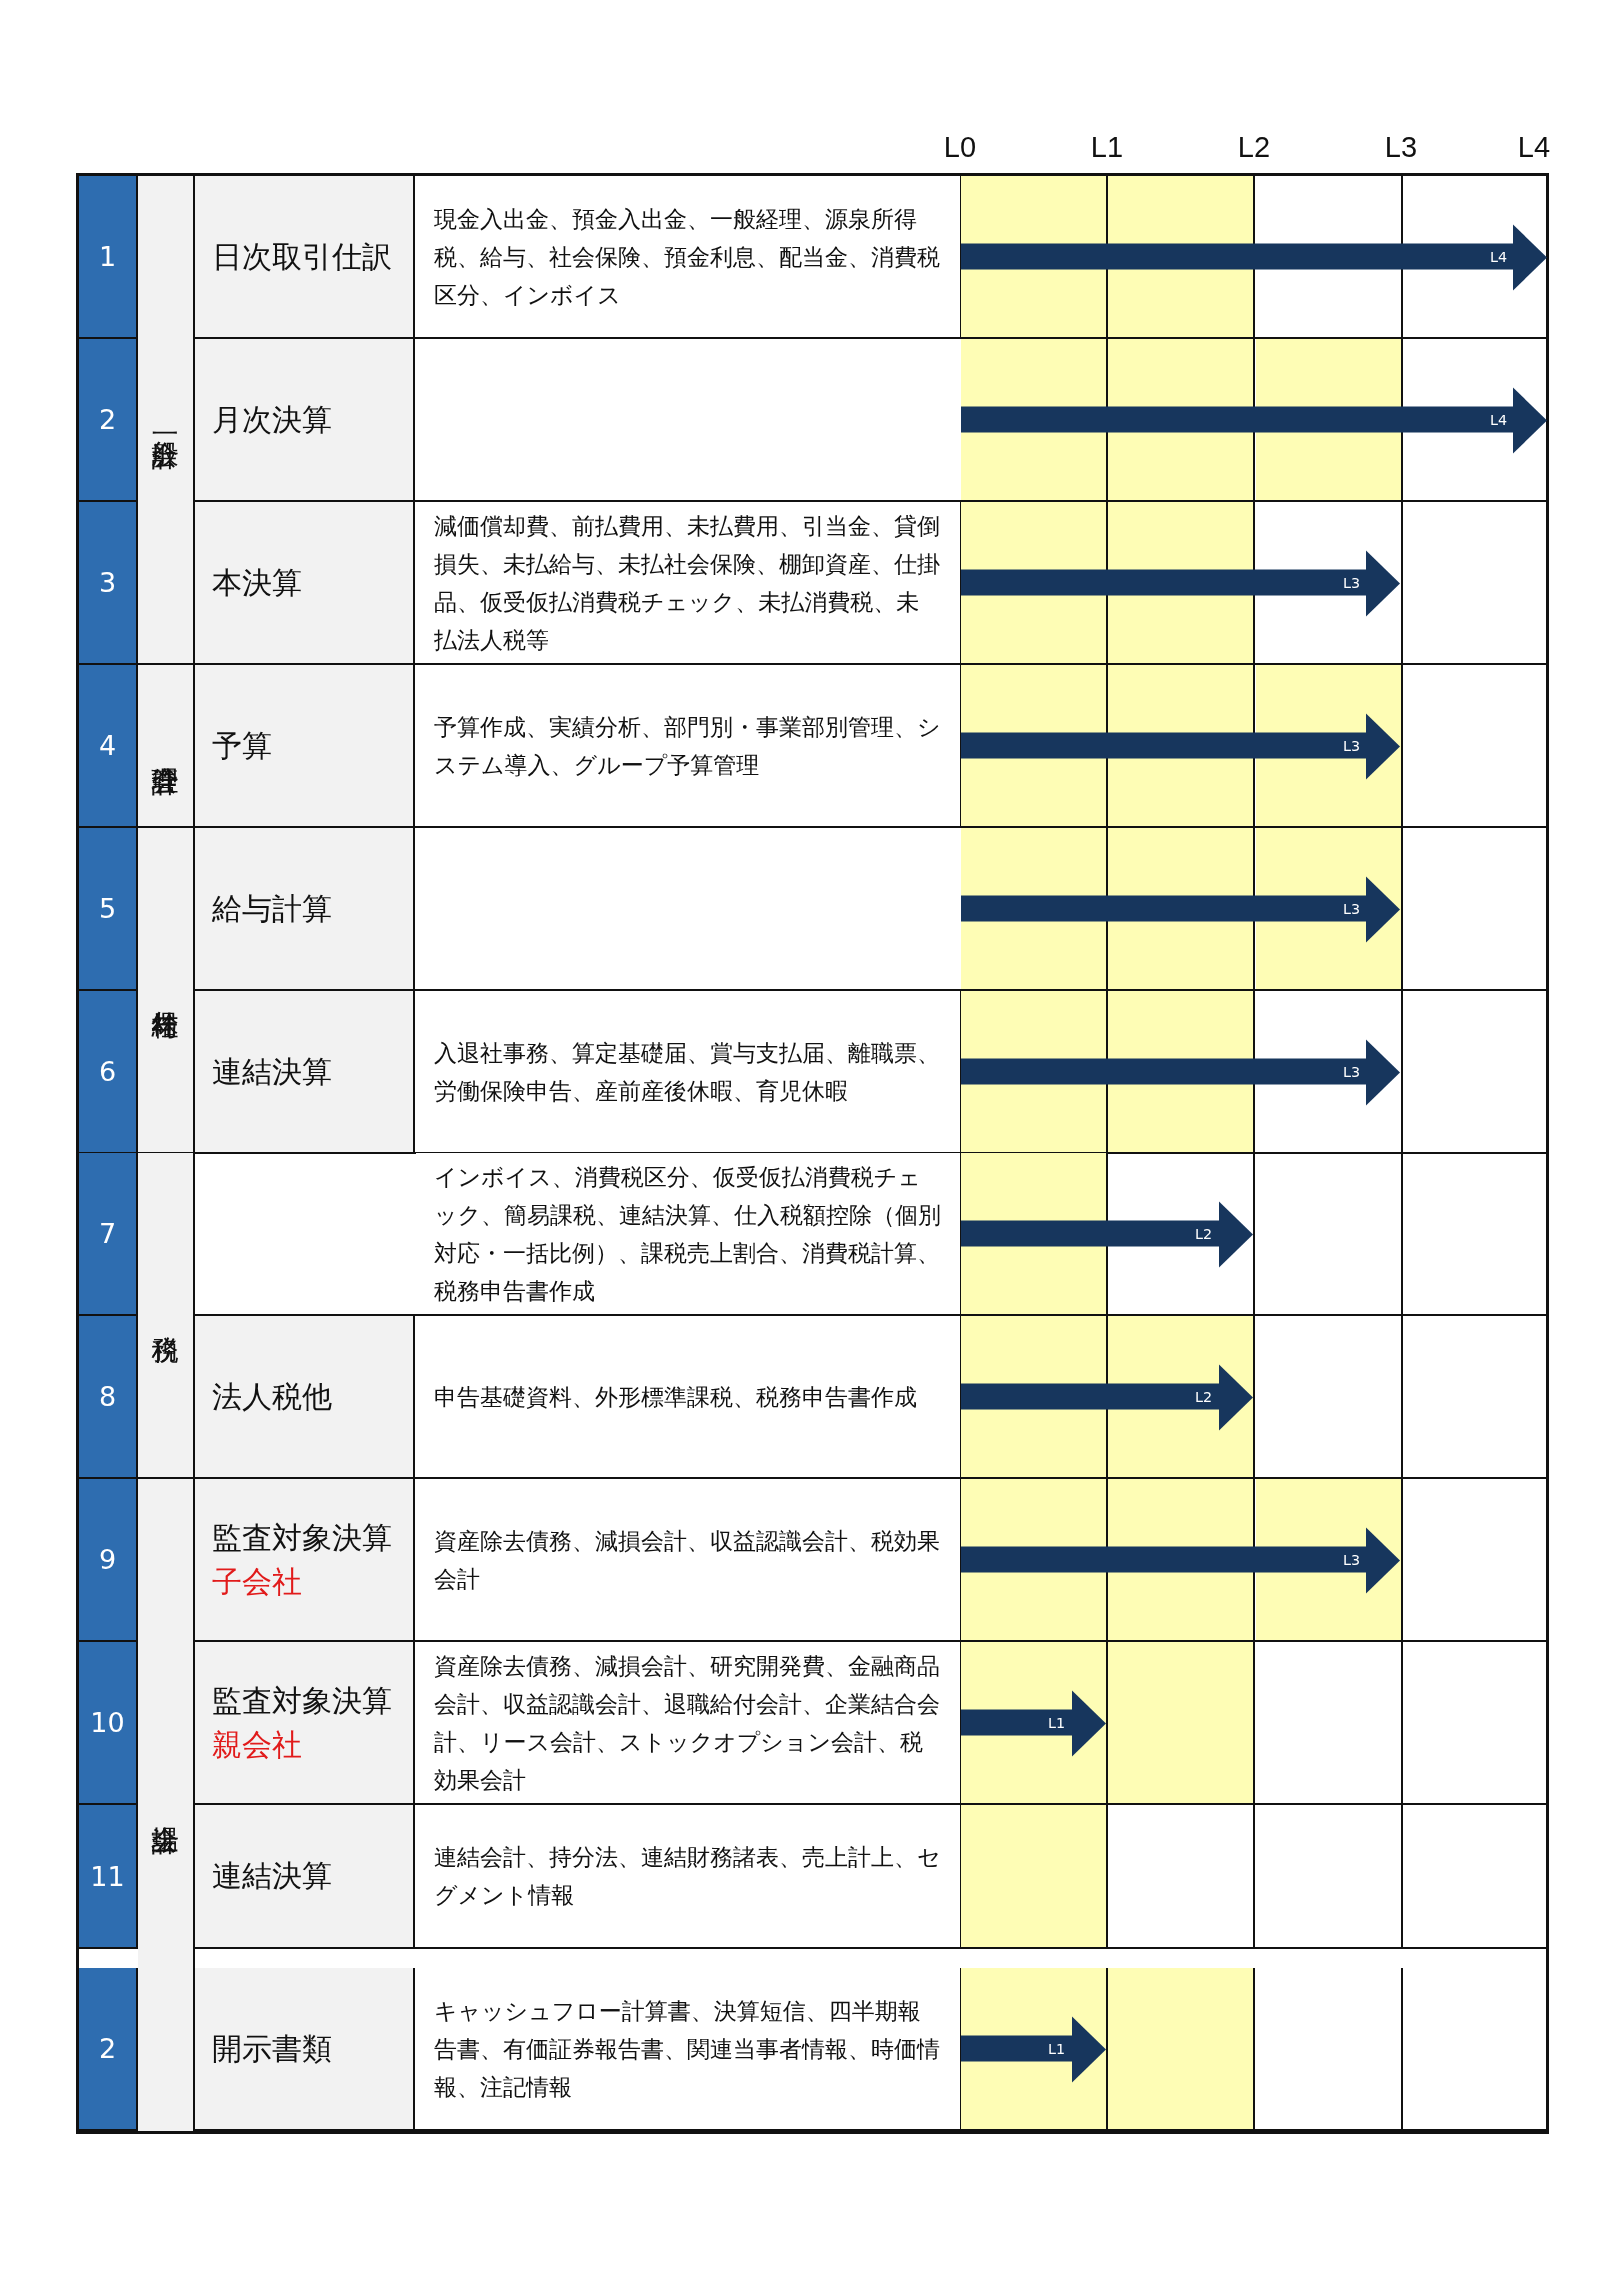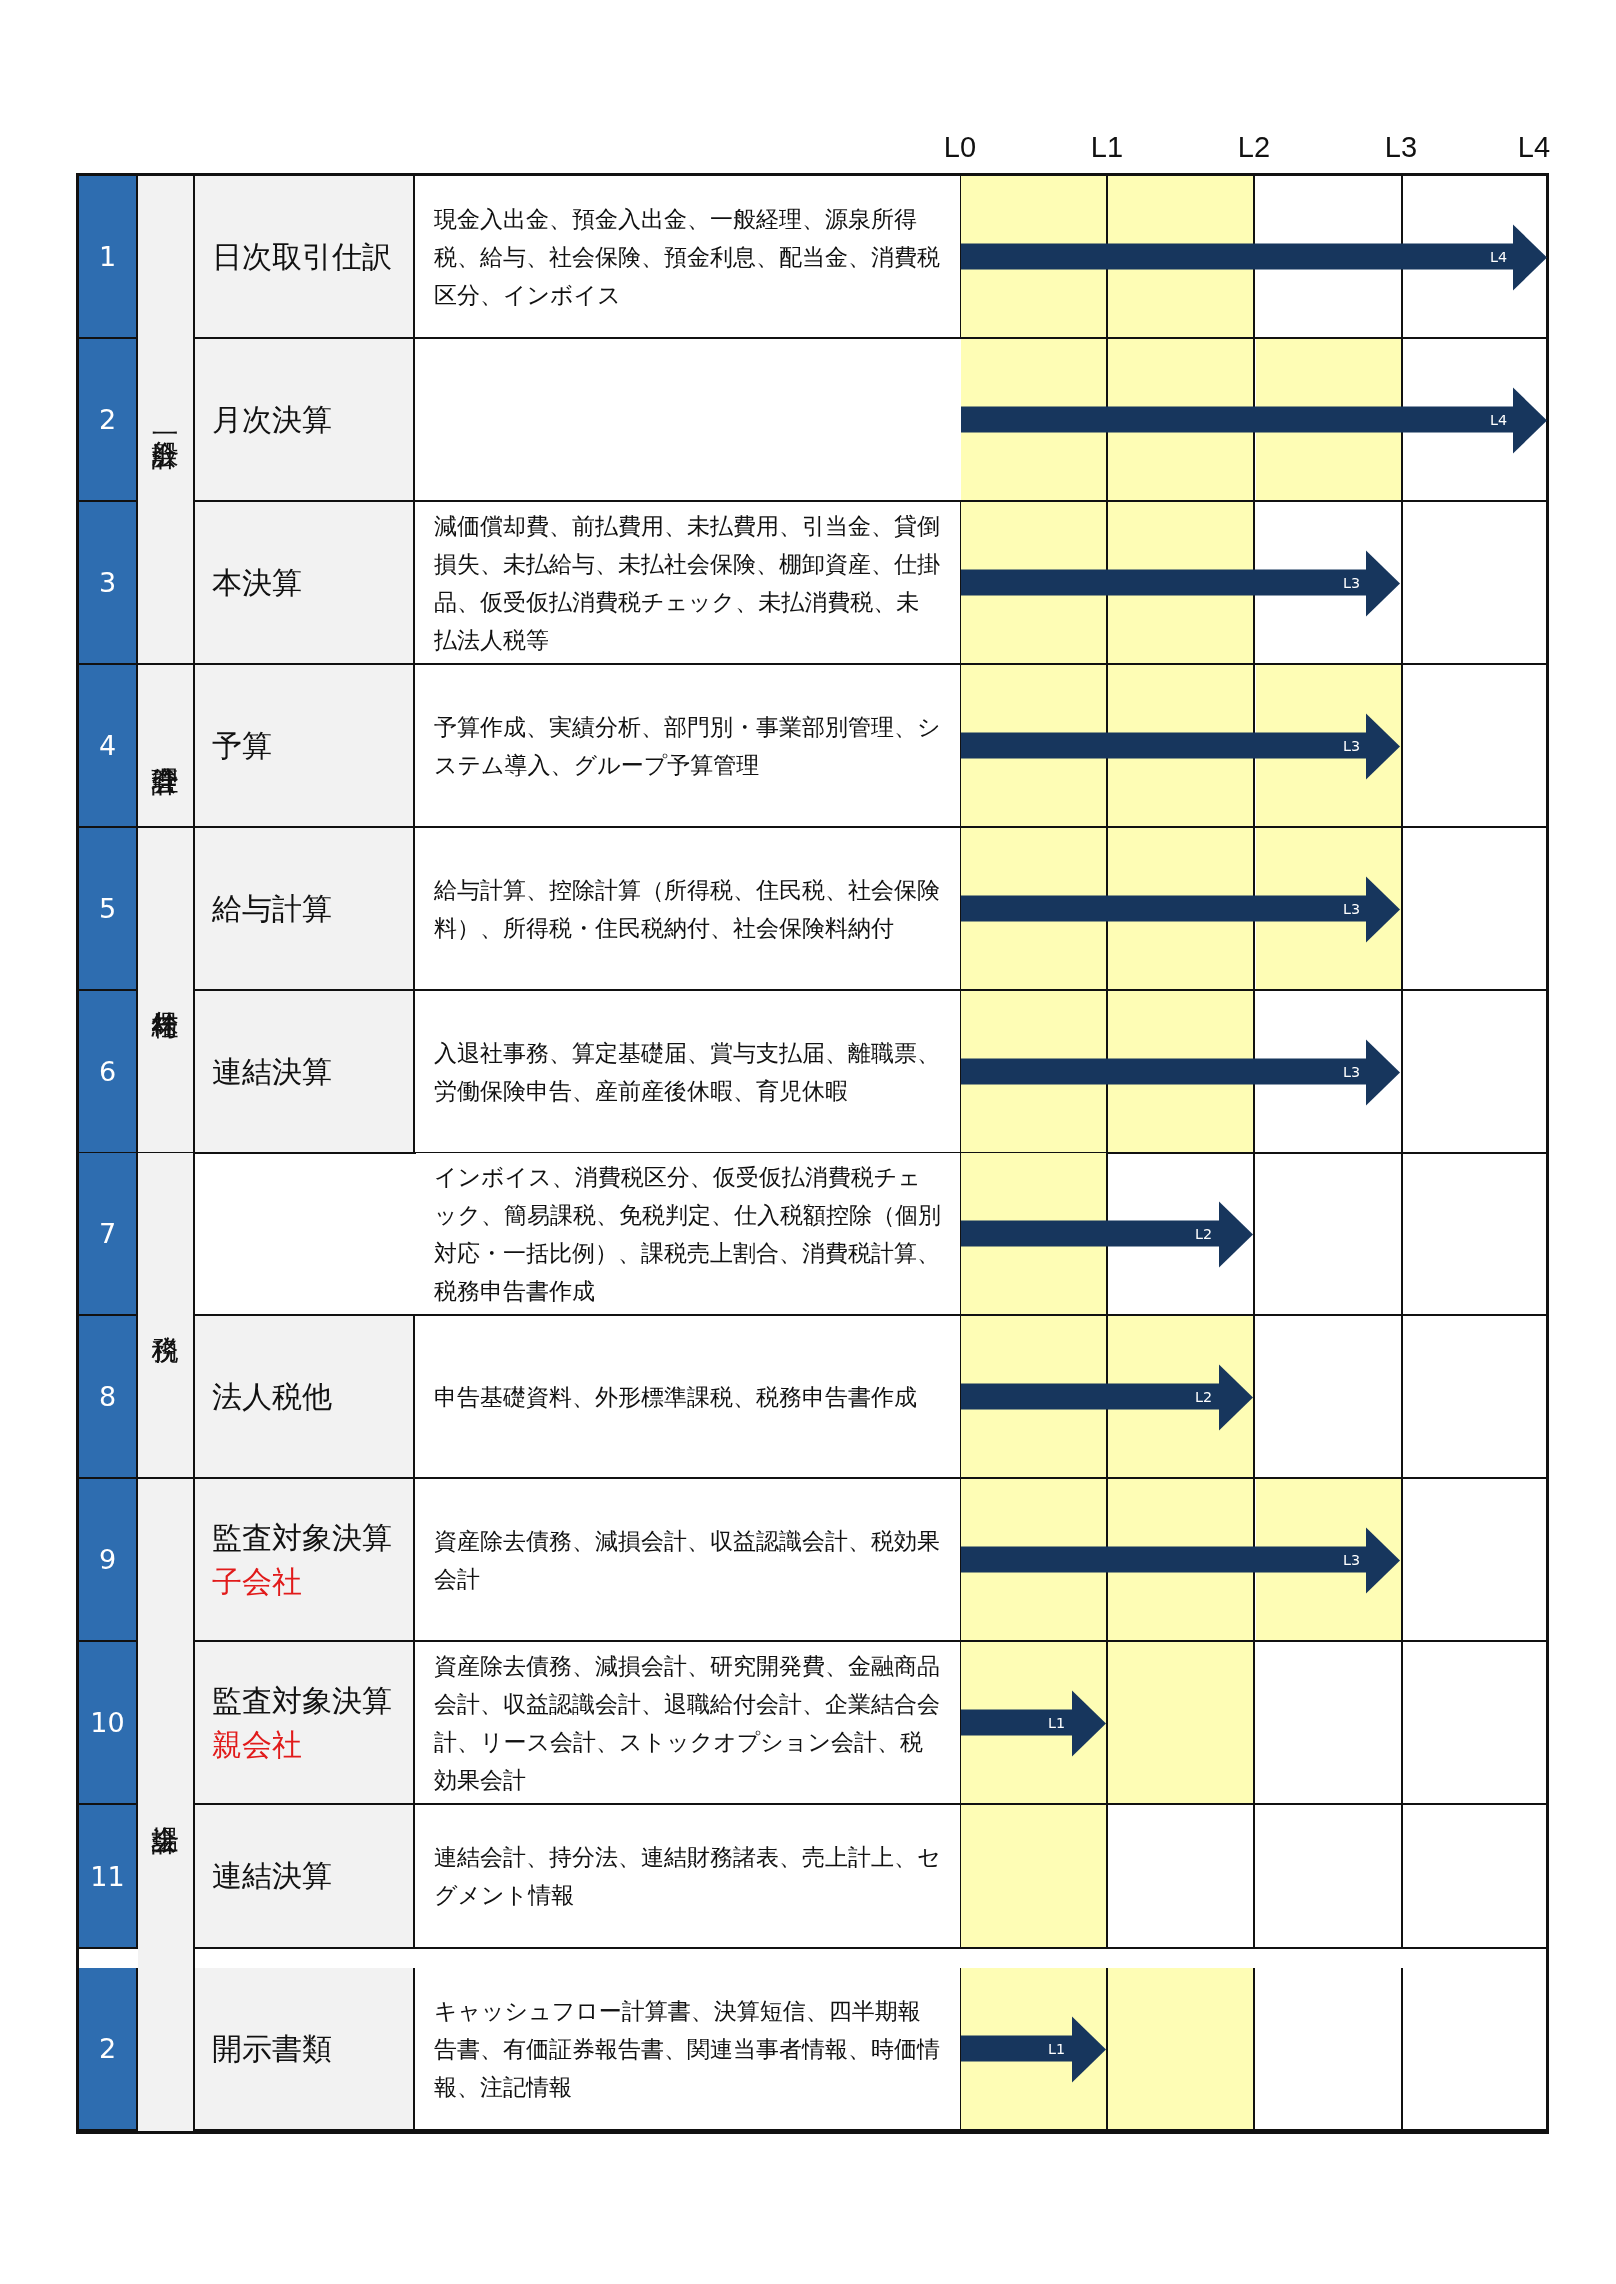--- a/index.html
+++ b/index.html
@@ -128,23 +128,20 @@
       </div>
     </div>
     <div class="row" style="top: 652px; height: 163px;">
       <div class="cell num">
         <span>5</span>
       </div>
       <div class="cell name">
         <span>給与計算</span>
         <span class="sub"></span>
       </div>
-      <div class="cell desc">
-        <span>給与計算、控除計算（所得税、住民税、社会保険料）、所得税・住民税納付、社会保険料納付</span>
-      </div>
       <div class="cell lvl on" style="left: 882px;"></div>
       <div class="cell lvl on" style="left: 1029px;"></div>
       <div class="cell lvl on" style="left: 1177px;"></div>
       <div class="cell lvl last" style="left: 1324px;"></div>
       <div class="arrow" style="left: 882px; width: 439px;">
         <div class="shaft" style="width:406px"></div>
         <div class="head" style="left:405px"></div>
         <span class="tag" style="left:382px">L3</span>
       </div>
     </div>
@@ -167,21 +164,21 @@
         <div class="shaft" style="width:406px"></div>
         <div class="head" style="left:405px"></div>
         <span class="tag" style="left:382px">L3</span>
       </div>
     </div>
     <div class="row" style="top: 977px; height: 163px;">
       <div class="cell num">
         <span>7</span>
       </div>
       <div class="cell desc">
-        <span>インボイス、消費税区分、仮受仮払消費税チェック、簡易課税、免税判定、仕入税額控除（個別対応・一括比例）、課税売上割合、消費税計算、税務申告書作成</span>
+        <span>インボイス、消費税区分、仮受仮払消費税チェック、簡易課税、連結決算、仕入税額控除（個別対応・一括比例）、課税売上割合、消費税計算、税務申告書作成</span>
       </div>
       <div class="cell lvl on" style="left: 882px;"></div>
       <div class="cell lvl" style="left: 1029px;"></div>
       <div class="cell lvl" style="left: 1177px;"></div>
       <div class="cell lvl last" style="left: 1324px;"></div>
       <div class="arrow" style="left: 882px; width: 292px;">
         <div class="shaft" style="width:259px"></div>
         <div class="head" style="left:258px"></div>
         <span class="tag" style="left:234px">L2</span>
       </div>

